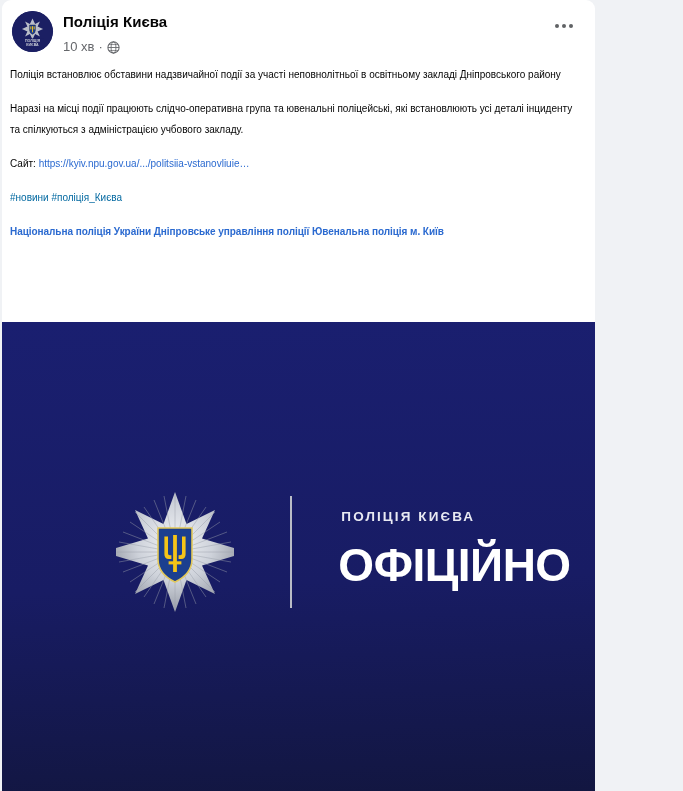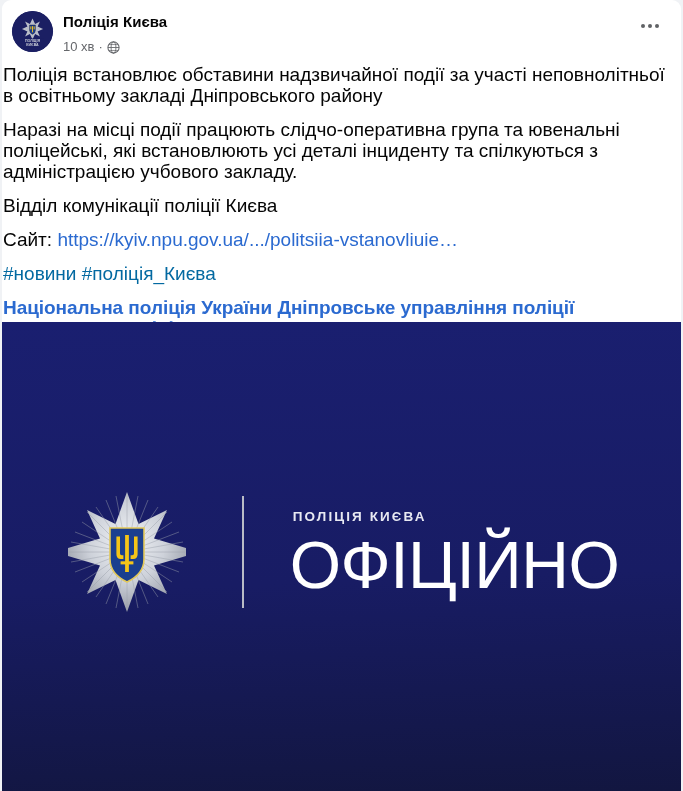--- a/index.html
+++ b/index.html
@@ -14,21 +14,21 @@
   body {
     background: #f0f2f5;
     font-family: "Liberation Sans", "DejaVu Sans", sans-serif;
     -webkit-font-smoothing: antialiased;
   }
 
   .post-card {
     position: absolute;
     left: 2px;
     top: 0;
-    width: 679px;
+    width: 593px;
     height: 791px;
     background: #ffffff;
     border-radius: 9px 9px 0 0;
     overflow: hidden;
   }
 
   
   .post-header {
     display: flex;
     align-items: flex-start;
@@ -89,22 +89,22 @@
   .menu-dots span {
     display: block;
     width: 4px;
     height: 4px;
     border-radius: 50%;
     background: #606265;
   }
 
   
   .post-body {
-    padding: 4px 14px 0 1px;
-    font-size: 19px;
+    padding: 4px 14px 0 8px;
+    font-size: 10px;
     line-height: 21px;
     color: #050505;
   }
   .post-body p { margin-bottom: 13px; }
   .post-body p:last-child { margin-bottom: 0; }
 
   .link {
     color: #2b6ad0;
     text-decoration: none;
     cursor: pointer;
@@ -163,22 +163,22 @@
     color: #e8e9f2;
     font-size: 13.5px;
     font-weight: bold;
     letter-spacing: 2.1px;
     margin-bottom: 10px;
     margin-left: 3px;
   }
 
   .banner-title {
     color: #ffffff;
-    font-size: 66px;
-    font-weight: normal;
+    font-size: 46px;
+    font-weight: bold;
     letter-spacing: -0.5px;
     line-height: 62px;
   }
 </style>
 </head>
 <body>
 
 <div class="post-card">
 
   <div class="post-header">
@@ -219,21 +219,20 @@
     <div class="menu-dots">
       <span></span>
       <span></span>
       <span></span>
     </div>
   </div>
 
   <div class="post-body">
     <p>Поліція встановлює обставини надзвичайної події за участі неповнолітньої в освітньому закладі Дніпровського району</p>
     <p>Наразі на місці події працюють слідчо-оперативна група та ювенальні поліцейські, які встановлюють усі деталі інциденту та спілкуються з адміністрацією учбового закладу.</p>
-    <p>Відділ комунікації поліції Києва</p>
     <p>
       <span>Сайт:</span>
       <span class="link">https://kyiv.npu.gov.ua/.../politsiia-vstanovliuie…</span>
     </p>
     <p class="hashtags">#новини #поліція_Києва</p>
     <p class="mentions">Національна поліція України Дніпровське управління поліції Ювенальна поліція м. Київ</p>
   </div>
 
   <div class="post-image">
     <div class="banner-inner">

